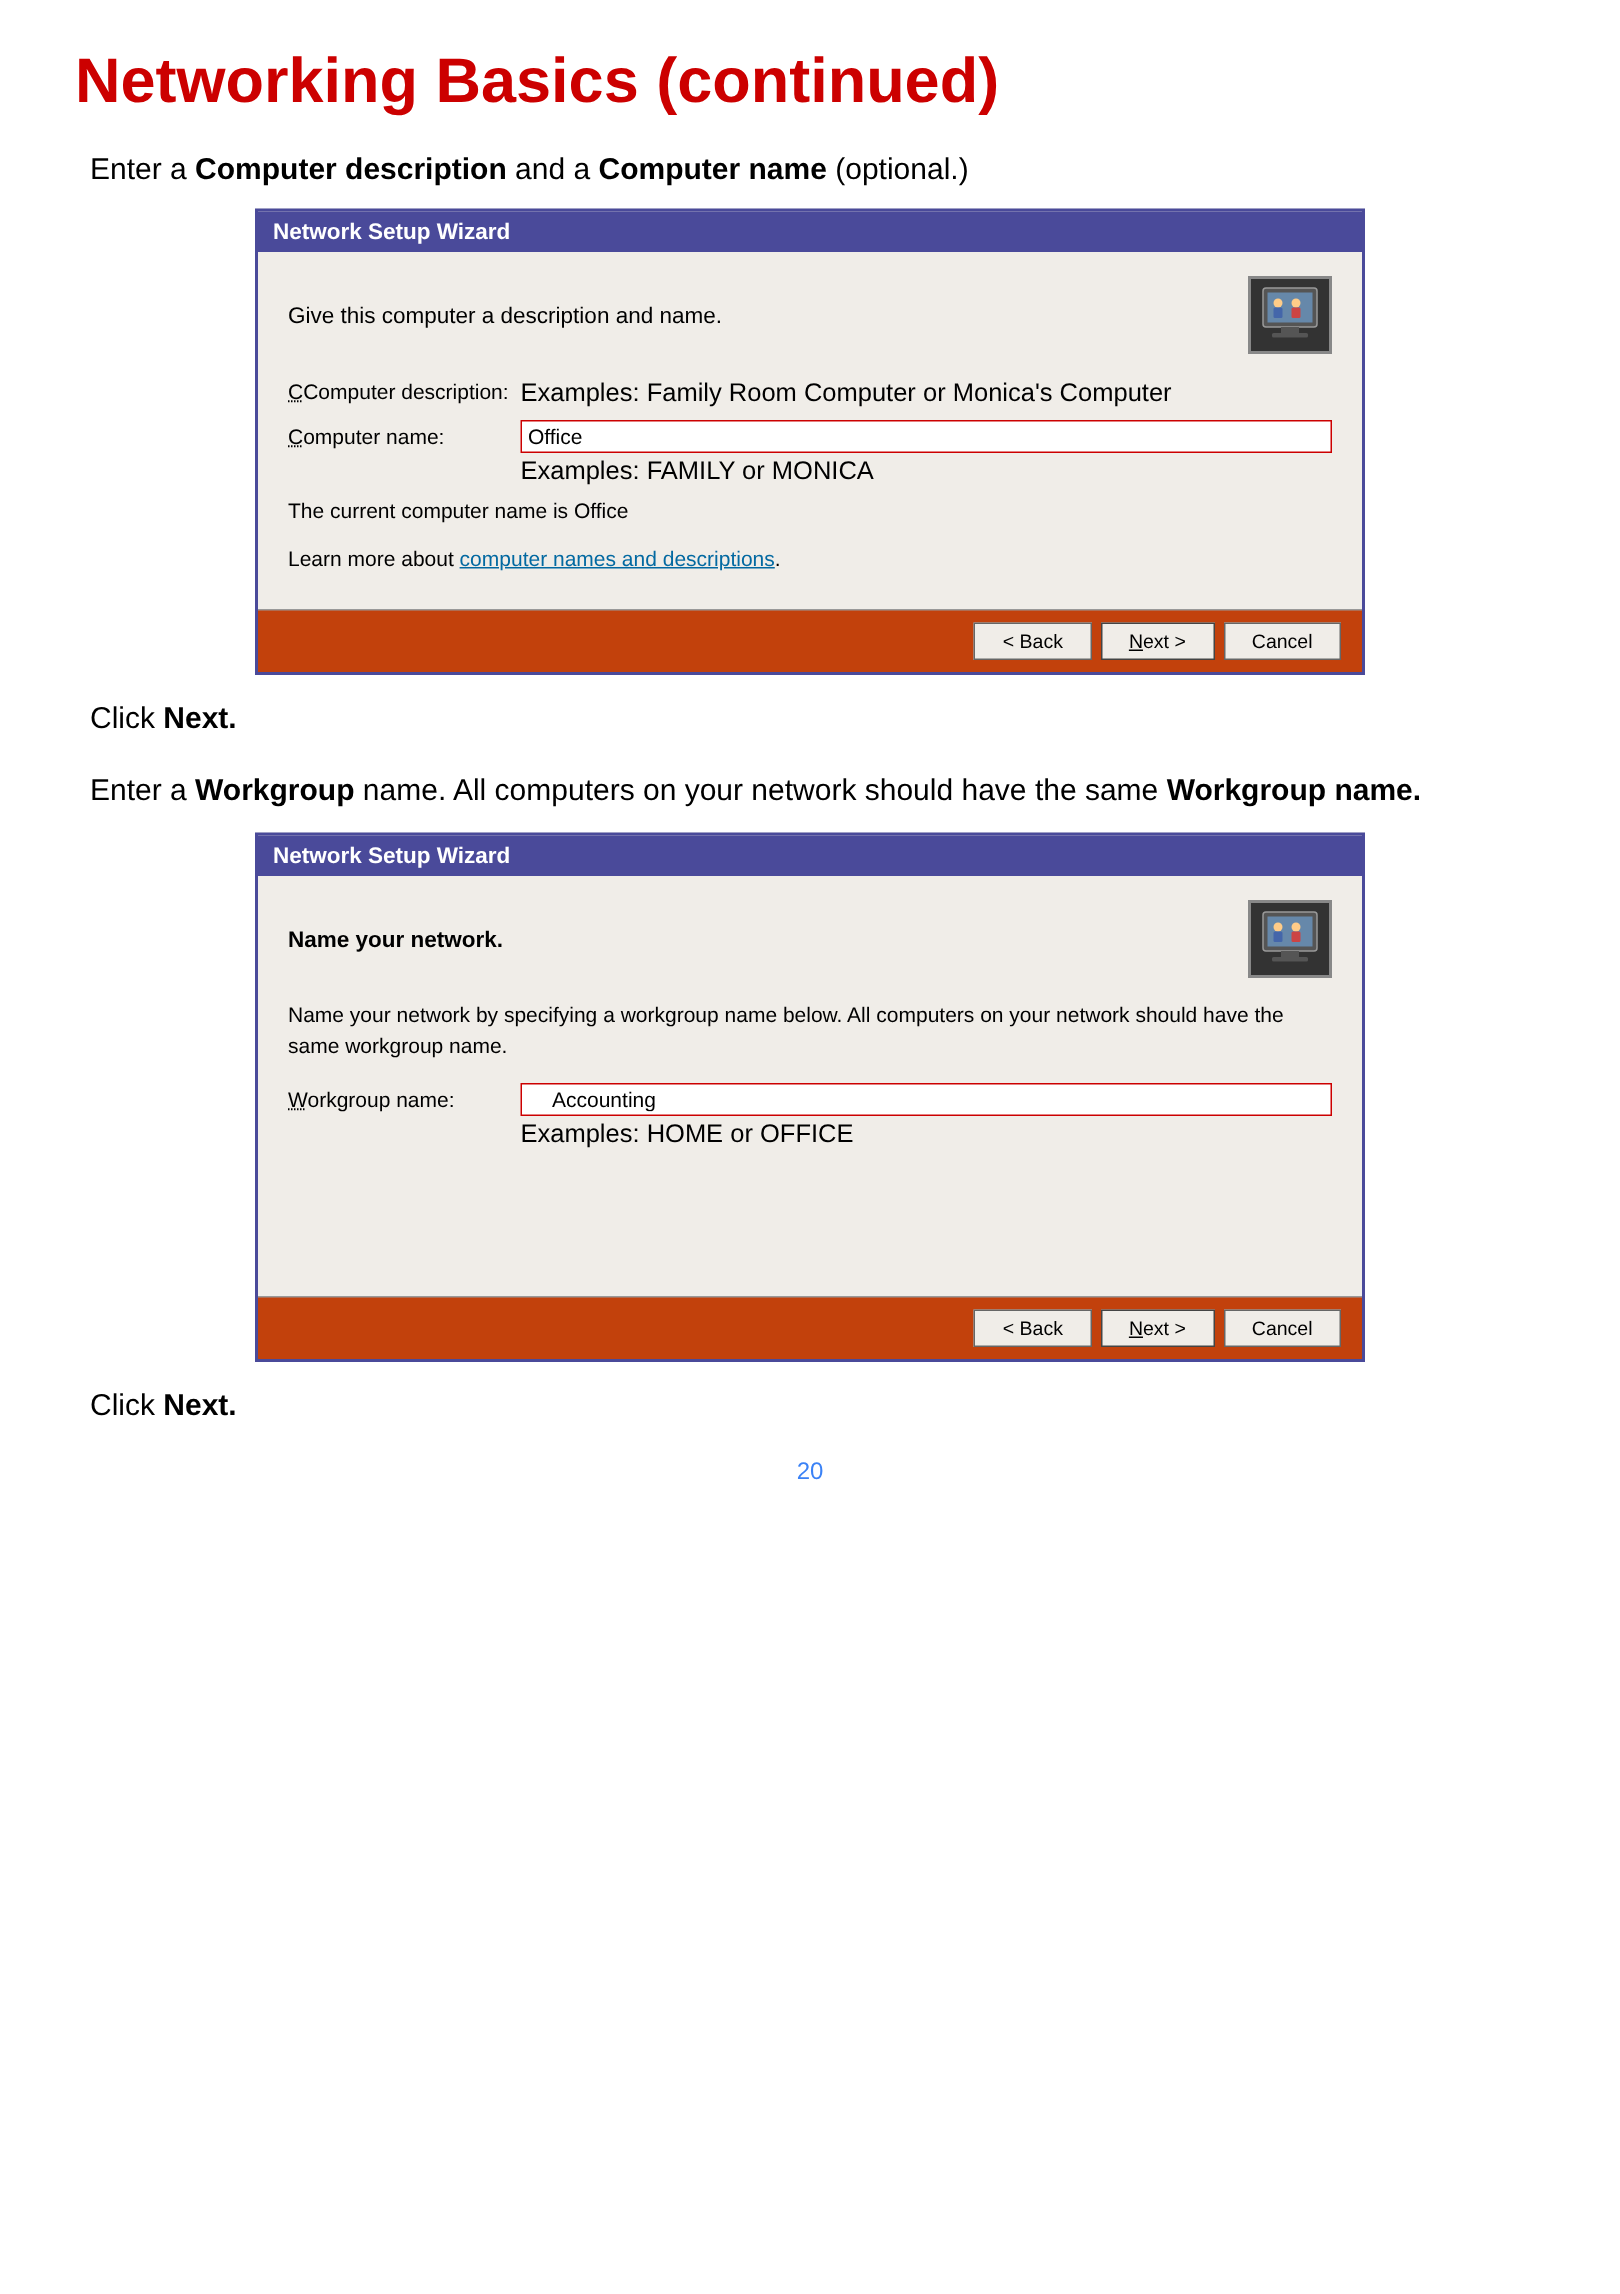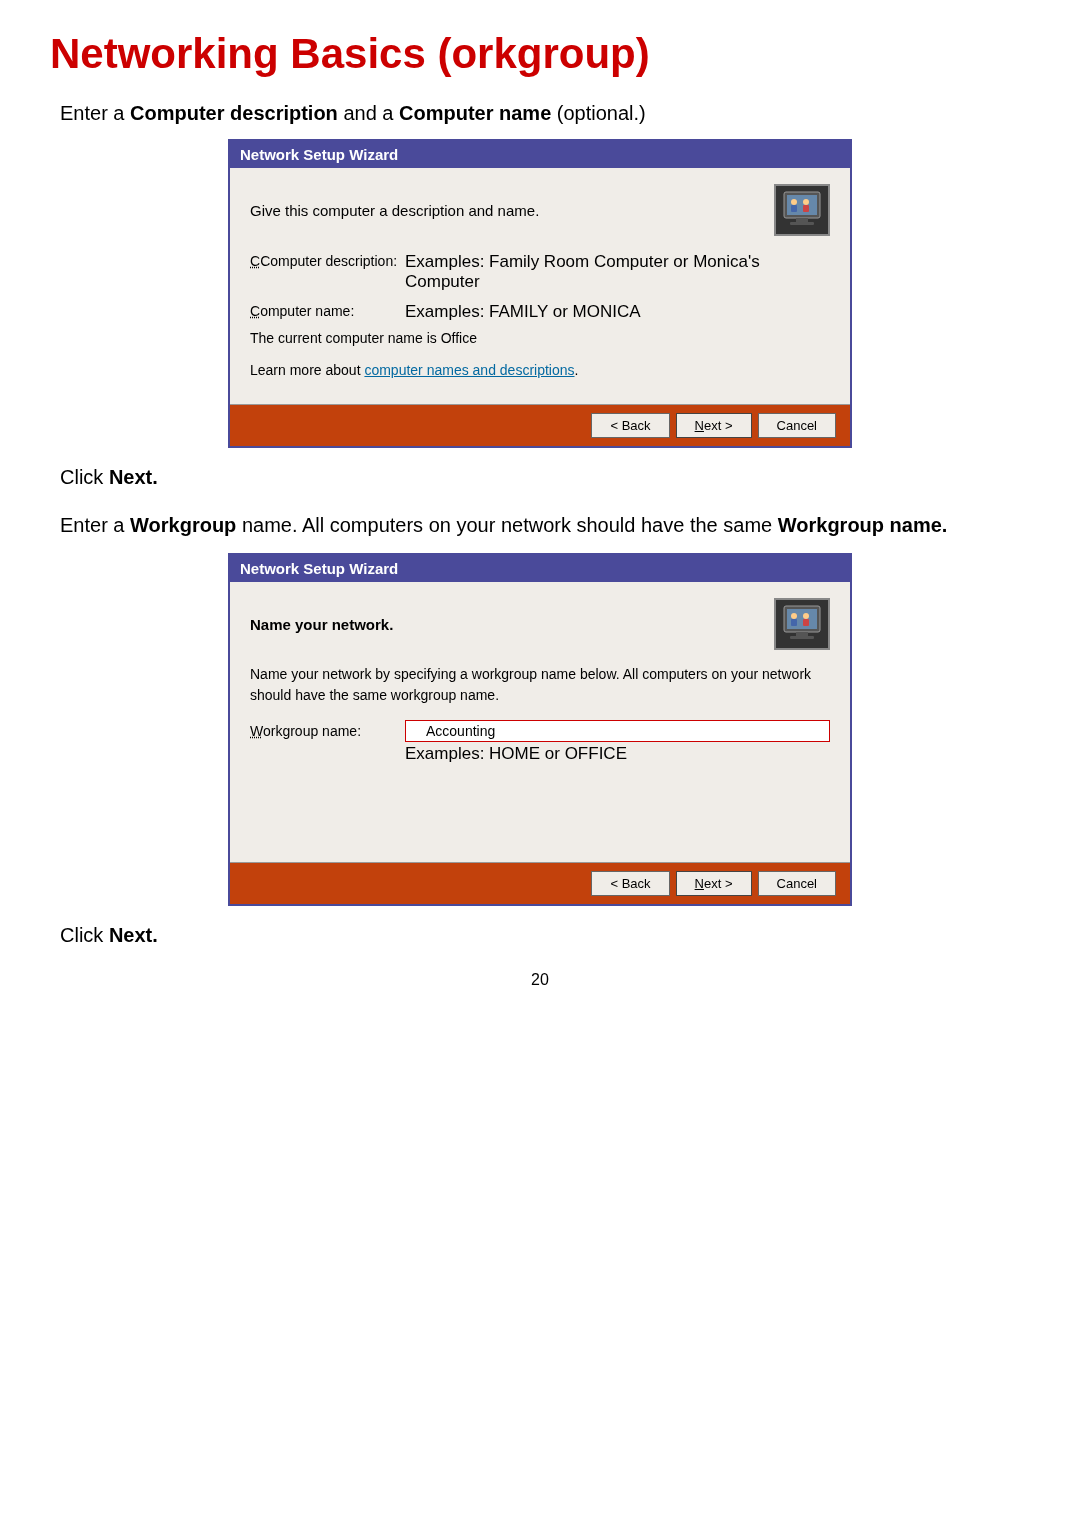--- a/index.html
+++ b/index.html
@@ -22,21 +22,21 @@
       font-size: 20px;
       margin-bottom: 14px;
       margin-left: 10px;
     }
     .intro-text strong {
       font-weight: bold;
     }
     .wizard-box {
       border: 2px solid #4a4a9a;
       background: #f0ede8;
-      width: 624px;
+      width: 740px;
       margin: 0 auto 18px auto;
     }
     .wizard-titlebar {
       background: #4a4a9a;
       color: #fff;
       font-size: 15px;
       font-weight: bold;
       padding: 5px 10px;
     }
     .wizard-body {
@@ -157,21 +157,21 @@
       font-size: 14px;
       padding: 2px 20px;
       color: #000;
       width: 100%;
       outline: none;
     }
     .page-number {
       text-align: center;
       font-size: 16px;
       margin-top: 24px;
-      color: #000000;
+      color: #3b82f6;
     }
     .spacer-block {
       height: 80px;
     }
     .btn-underline {
       text-decoration: underline;
     }
     .name-your-network {
       font-size: 15px;
       font-weight: bold;
@@ -179,21 +179,21 @@
     }
     .give-desc {
       font-size: 15px;
       font-weight: normal;
       color: #000;
     }
   </style>
 </head>
 <body>
 
-<h1 class="page-title">Networking Basics (orkgroup)</h1>
+<h1 class="page-title">Networking Basics (continued)</h1>
 
 <p class="intro-text">
   <span>Enter a </span><strong>Computer description</strong><span> and a </span><strong>Computer name</strong><span> (optional.)</span>
 </p>
 
 <div class="wizard-box">
   <div class="wizard-titlebar">Network Setup Wizard</div>
   <div class="wizard-body">
     <div class="wizard-header-row">
       <div class="give-desc">Give this computer a description and name.</div>
@@ -220,20 +220,21 @@
       <div class="form-field-group">
         <div class="form-hint">Examples: Family Room Computer or Monica's Computer</div>
       </div>
     </div>
 
     <div class="form-row">
       <div class="form-label">
         <span class="form-label-underline">C</span><span>omputer name:</span>
       </div>
       <div class="form-field-group">
+        <input class="form-input" type="text" value="Office" style="">
         <div class="form-hint">Examples: FAMILY or MONICA</div>
       </div>
     </div>
 
     <div class="current-name-text">The current computer name is Office</div>
 
     <div class="learn-more">
       <span>Learn more about </span><a href="#">computer names and descriptions</a><span>.</span>
     </div>
   </div>

